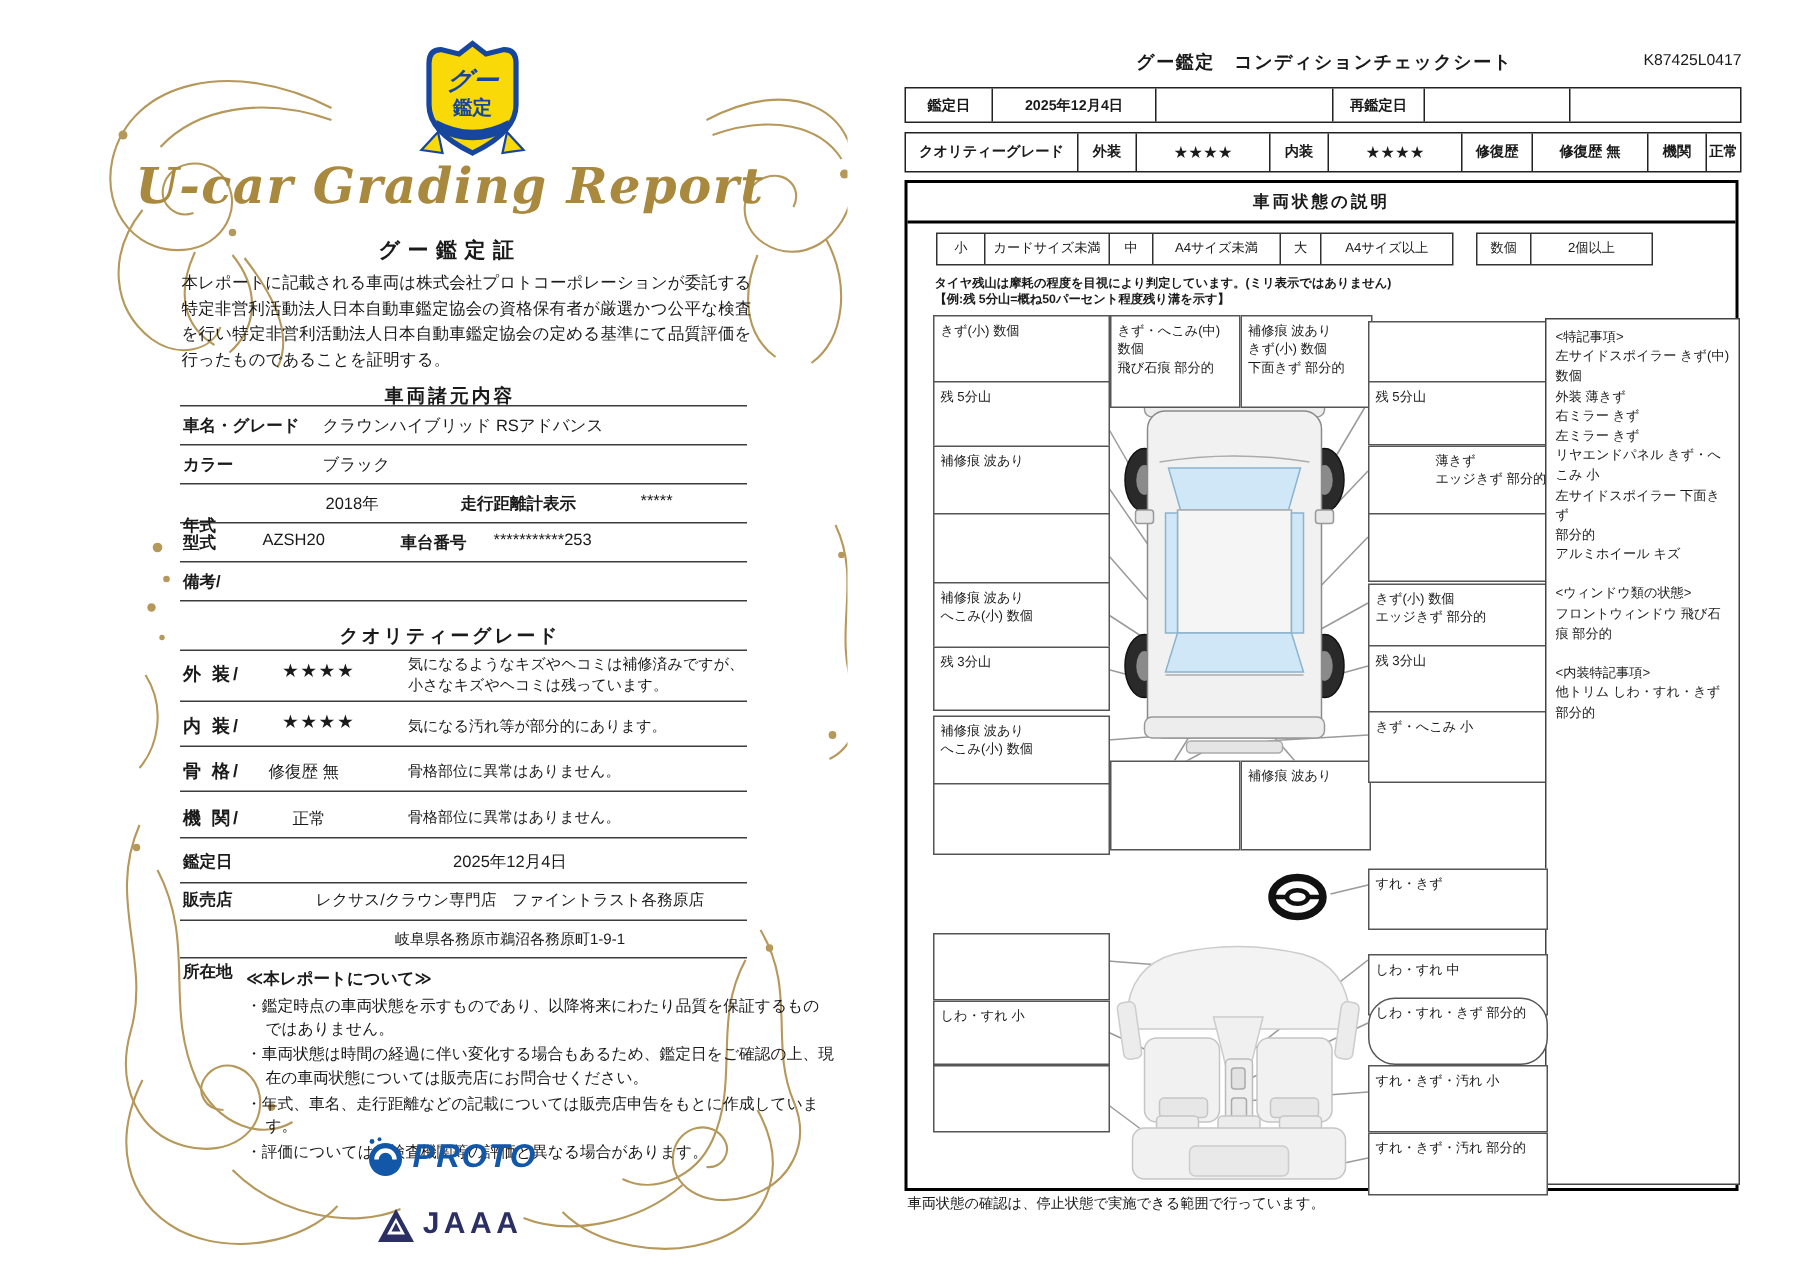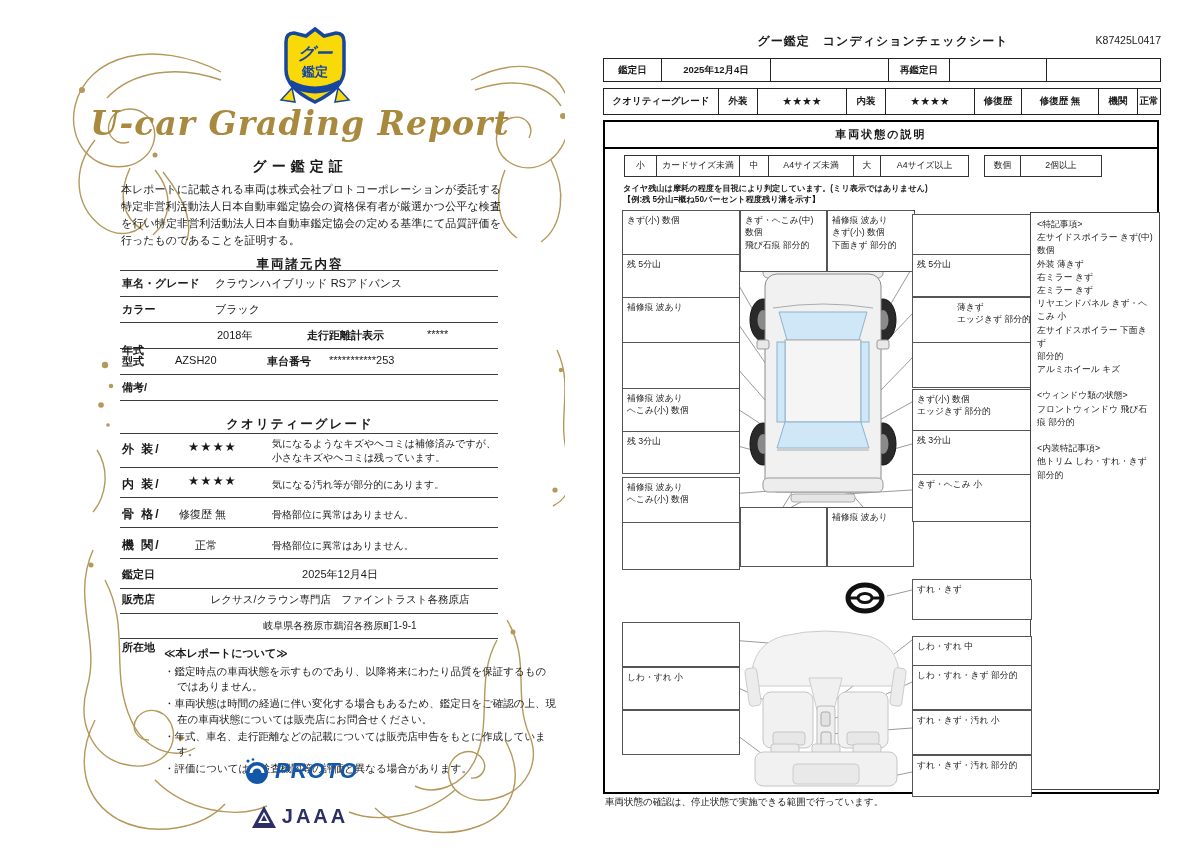--- a/index.html
+++ b/index.html
@@ -376,20 +376,20 @@
 
 &lt;内装特記事項&gt;
 他トリム しわ・すれ・きず 部分的</div>
 
       <div class="abox" style="left:17px;top:500px;width:108px;height:37px;"></div>
       <div class="abox" style="left:17px;top:545px;width:108px;height:35px;">しわ・すれ 小</div>
       <div class="abox" style="left:17px;top:588px;width:108px;height:37px;"></div>
 
       <div class="abox" style="left:307px;top:457px;width:110px;height:33px;">すれ・きず</div>
       <div class="abox" style="left:307px;top:502px;width:110px;height:33px;margin-top:12px;">しわ・すれ 中</div>
-      <div class="abox" style="left:307px;top:543px;width:110px;height:37px;">しわ・すれ・きず 部分的</div>
+      <div class="abox" style="left:307px;top:543px;width:110px;height:37px;border-radius:18px;">しわ・すれ・きず 部分的</div>
       <div class="abox" style="left:307px;top:588px;width:110px;height:37px;">すれ・きず・汚れ 小</div>
       <div class="abox" style="left:307px;top:633px;width:110px;height:34px;">すれ・きず・汚れ 部分的</div>
     </div>
 
     <div class="footnote">車両状態の確認は、停止状態で実施できる範囲で行っています。</div>
   </div>
 </div>
 
 </body></html>

